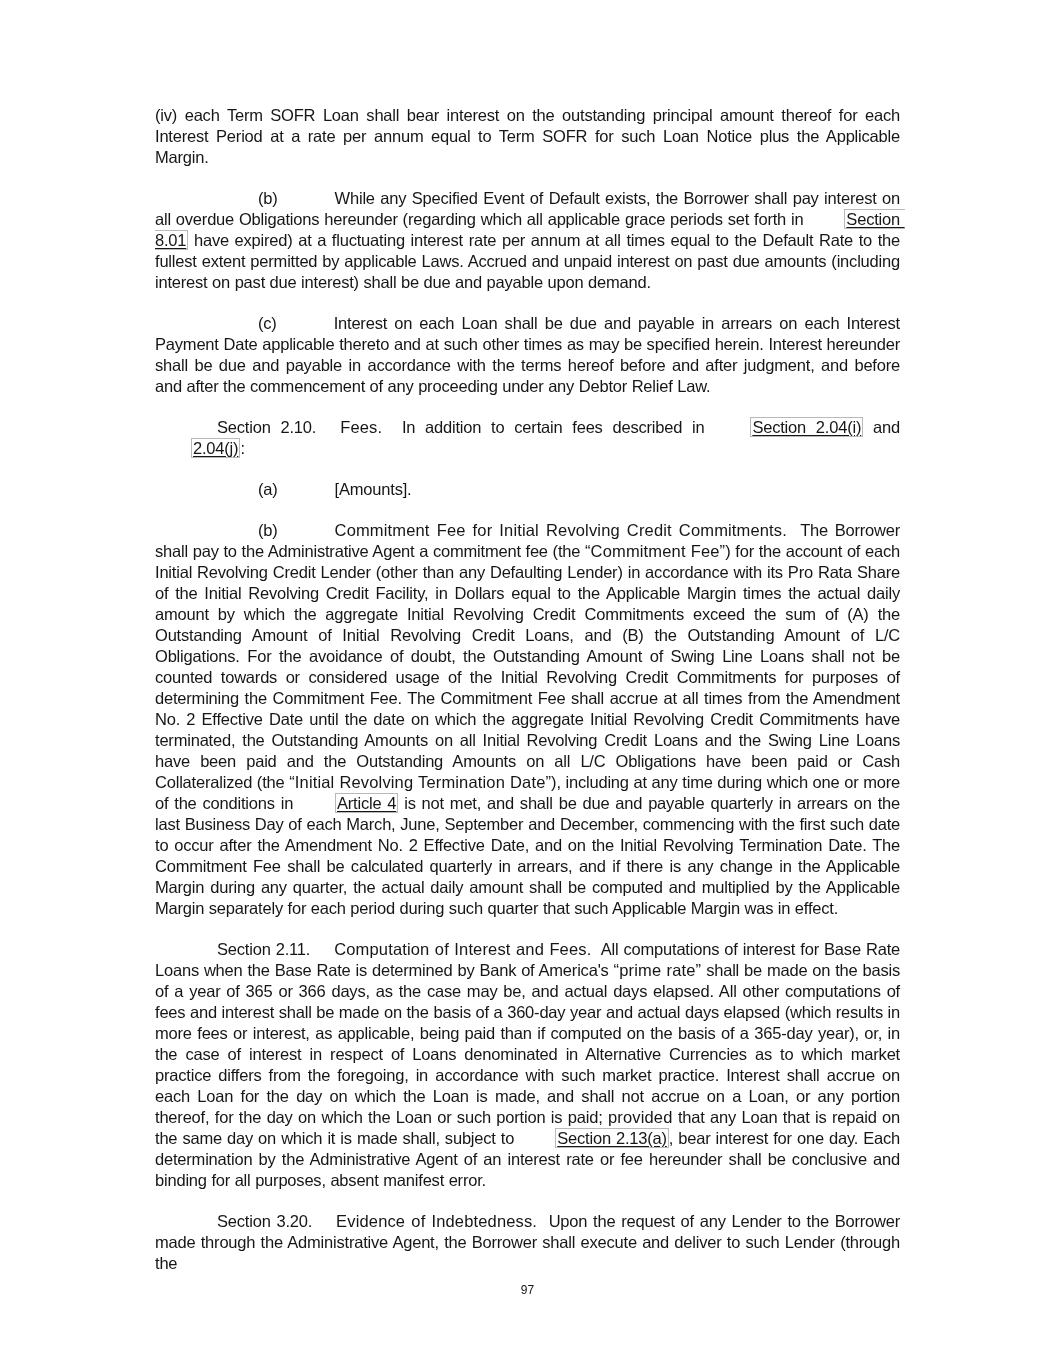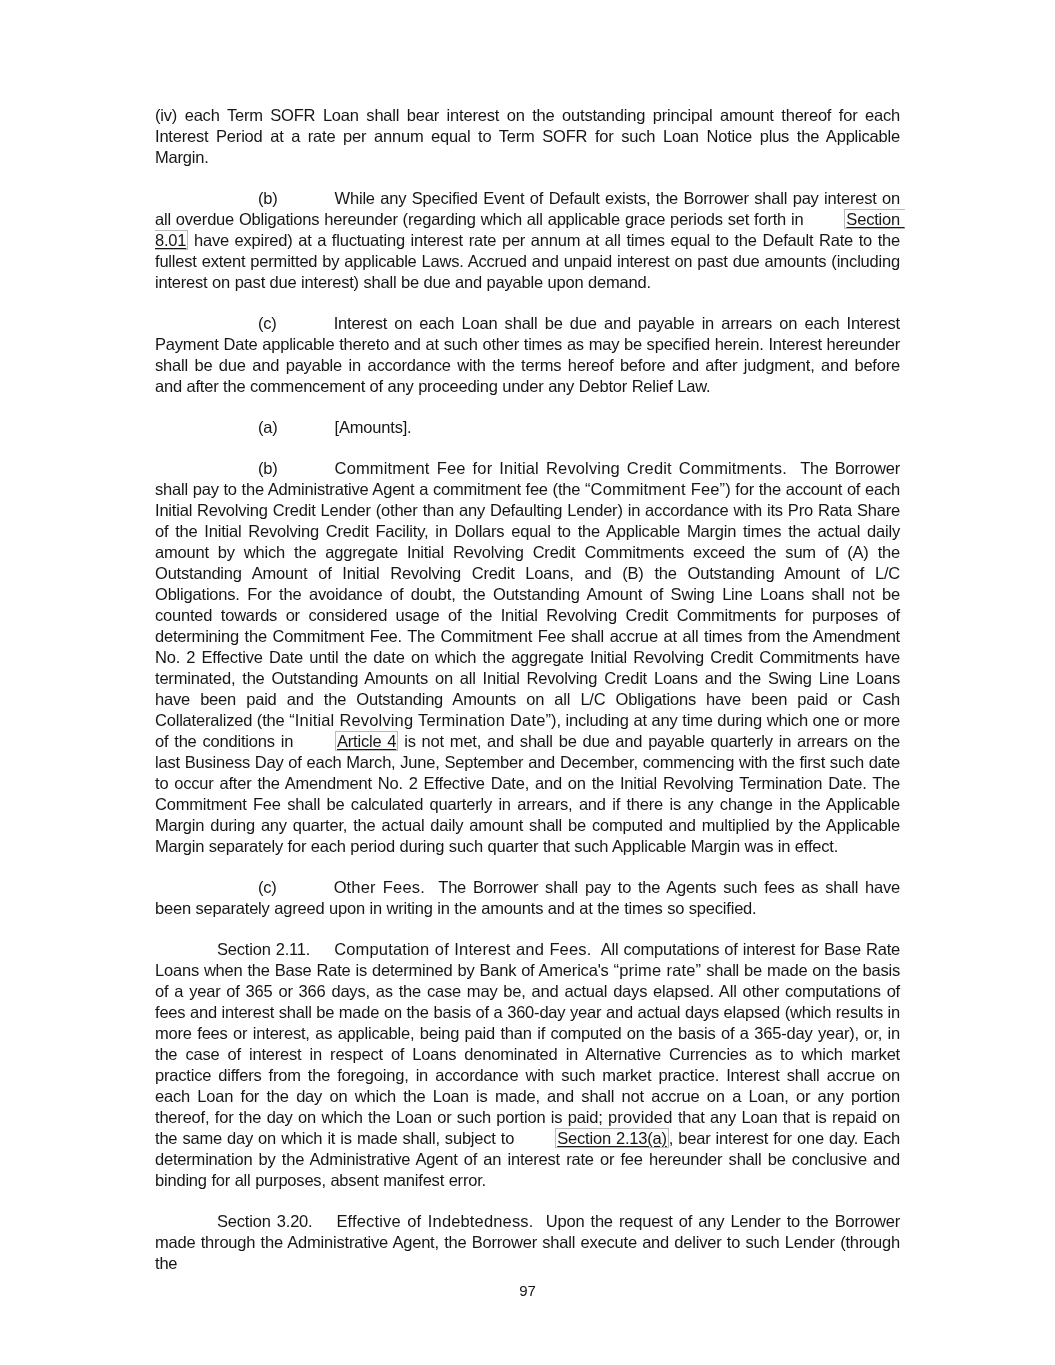--- a/index.html
+++ b/index.html
@@ -44,34 +44,34 @@
     border: 1px solid #b9b9b9;
     padding: 0 1px;
     margin-left: 36px;
   }
   .page-footer {
     position: absolute;
     top: 1280px;
     left: 0;
     width: 1055px;
     text-align: center;
-    font-size: 15px;
+    font-size: 12px;
     line-height: 21px;
   }
 </style>
 </head>
 <body>
 
 <div class="doc-page">
   <div class="doc-body">
       <p class="para"><span class="run-body">(iv) each Term SOFR Loan shall bear interest on the outstanding principal amount thereof for each Interest Period at a rate per annum equal to Term SOFR for such Loan Notice plus the Applicable Margin.</span></p>
       <p class="para"><span class="sp sp-lbl"></span><span class="run-label">(b)</span><span class="sp sp-lblgap"></span><span class="run-body">While any Specified Event of Default exists, the Borrower shall pay interest on all overdue Obligations hereunder (regarding which all applicable grace periods set forth in </span><span class="run-link">Section 8.01</span><span class="run-body"> have expired) at a fluctuating interest rate per annum at all times equal to the Default Rate to the fullest extent permitted by applicable Laws. Accrued and unpaid interest on past due amounts (including interest on past due interest) shall be due and payable upon demand.</span></p>
       <p class="para"><span class="sp sp-lbl"></span><span class="run-label">(c)</span><span class="sp sp-lblgap"></span><span class="run-body">Interest on each Loan shall be due and payable in arrears on each Interest Payment Date applicable thereto and at such other times as may be specified herein. Interest hereunder shall be due and payable in accordance with the terms hereof before and after judgment, and before and after the commencement of any proceeding under any Debtor Relief Law.</span></p>
+      <p class="para"><span class="sp sp-sec"></span><span class="run-label">Section 2.10.</span><span class="sp sp-secgap"></span><span class="run-term">Fees.</span><span class="run-body">  In addition to certain fees described in </span><span class="run-link">Section 2.04(i)</span><span class="run-body"> and </span><span class="run-link">2.04(j)</span><span class="run-body">:</span></p>
       <p class="para"><span class="sp sp-lbl"></span><span class="run-label">(a)</span><span class="sp sp-lblgap"></span><span class="run-body">[Amounts].</span></p>
       <p class="para"><span class="sp sp-lbl"></span><span class="run-label">(b)</span><span class="sp sp-lblgap"></span><span class="run-term">Commitment Fee for Initial Revolving Credit Commitments.</span><span class="run-body">  The Borrower shall pay to the Administrative Agent a commitment fee (the </span><span class="run-term">“Commitment Fee”</span><span class="run-body">) for the account of each Initial Revolving Credit Lender (other than any Defaulting Lender) in accordance with its Pro Rata Share of the Initial Revolving Credit Facility, in Dollars equal to the Applicable Margin times the actual daily amount by which the aggregate Initial Revolving Credit Commitments exceed the sum of (A) the Outstanding Amount of Initial Revolving Credit Loans, and (B) the Outstanding Amount of L/C Obligations. For the avoidance of doubt, the Outstanding Amount of Swing Line Loans shall not be counted towards or considered usage of the Initial Revolving Credit Commitments for purposes of determining the Commitment Fee. The Commitment Fee shall accrue at all times from the Amendment No. 2 Effective Date until the date on which the aggregate Initial Revolving Credit Commitments have terminated, the Outstanding Amounts on all Initial Revolving Credit Loans and the Swing Line Loans have been paid and the Outstanding Amounts on all L/C Obligations have been paid or Cash Collateralized (the </span><span class="run-term">“Initial Revolving Termination Date”</span><span class="run-body">), including at any time during which one or more of the conditions in </span><span class="run-link">Article 4</span><span class="run-body"> is not met, and shall be due and payable quarterly in arrears on the last Business Day of each March, June, September and December, commencing with the first such date to occur after the Amendment No. 2 Effective Date, and on the Initial Revolving Termination Date. The Commitment Fee shall be calculated quarterly in arrears, and if there is any change in the Applicable Margin during any quarter, the actual daily amount shall be computed and multiplied by the Applicable Margin separately for each period during such quarter that such Applicable Margin was in effect.</span></p>
-      <p class="para"><span class="sp sp-lbl"></span><span class="run-label">(c)</span><span class="sp sp-lblgap"></span><span class="run-term">Other Fees.</span><span class="run-body">  The Borrower shall pay to the Agents such fees as shall have been separately agreed upon in writing in the amounts and at the times so specified.</span></p>
       <p class="para"><span class="sp sp-sec"></span><span class="run-label">Section 2.11.</span><span class="sp sp-secgap"></span><span class="run-term">Computation of Interest and Fees.</span><span class="run-body">  All computations of interest for Base Rate Loans when the Base Rate is determined by Bank of America's </span><span class="run-term">“prime rate”</span><span class="run-body"> shall be made on the basis of a year of 365 or 366 days, as the case may be, and actual days elapsed. All other computations of fees and interest shall be made on the basis of a 360-day year and actual days elapsed (which results in more fees or interest, as applicable, being paid than if computed on the basis of a 365-day year), or, in the case of interest in respect of Loans denominated in Alternative Currencies as to which market practice differs from the foregoing, in accordance with such market practice. Interest shall accrue on each Loan for the day on which the Loan is made, and shall not accrue on a Loan, or any portion thereof, for the day on which the Loan or such portion is paid; </span><span class="run-term">provided</span><span class="run-body"> that any Loan that is repaid on the same day on which it is made shall, subject to </span><span class="run-link">Section 2.13(a)</span><span class="run-body">, bear interest for one day. Each determination by the Administrative Agent of an interest rate or fee hereunder shall be conclusive and binding for all purposes, absent manifest error.</span></p>
-      <p class="para"><span class="sp sp-sec"></span><span class="run-label">Section 3.20.</span><span class="sp sp-secgap"></span><span class="run-term">Effective of Indebtedness.</span><span class="run-body">  Upon the request of any Lender to the Borrower made through the Administrative Agent, the Borrower shall execute and deliver to such Lender (through the</span></p>
+      <p class="para"><span class="sp sp-sec"></span><span class="run-label">Section 3.20.</span><span class="sp sp-secgap"></span><span class="run-term">Evidence of Indebtedness.</span><span class="run-body">  Upon the request of any Lender to the Borrower made through the Administrative Agent, the Borrower shall execute and deliver to such Lender (through the</span></p>
     </div>
   <div class="page-footer">
     <span>97</span>
   </div>
 </div>
 
 </body></html>

